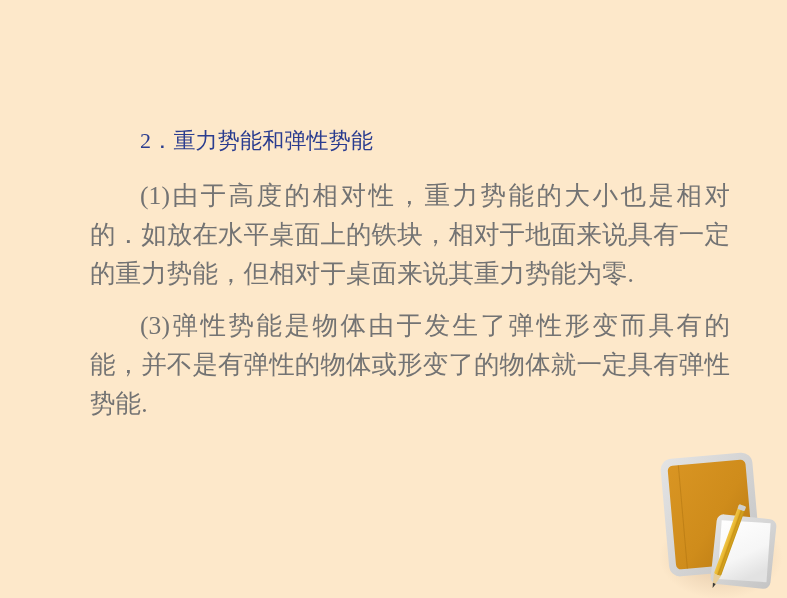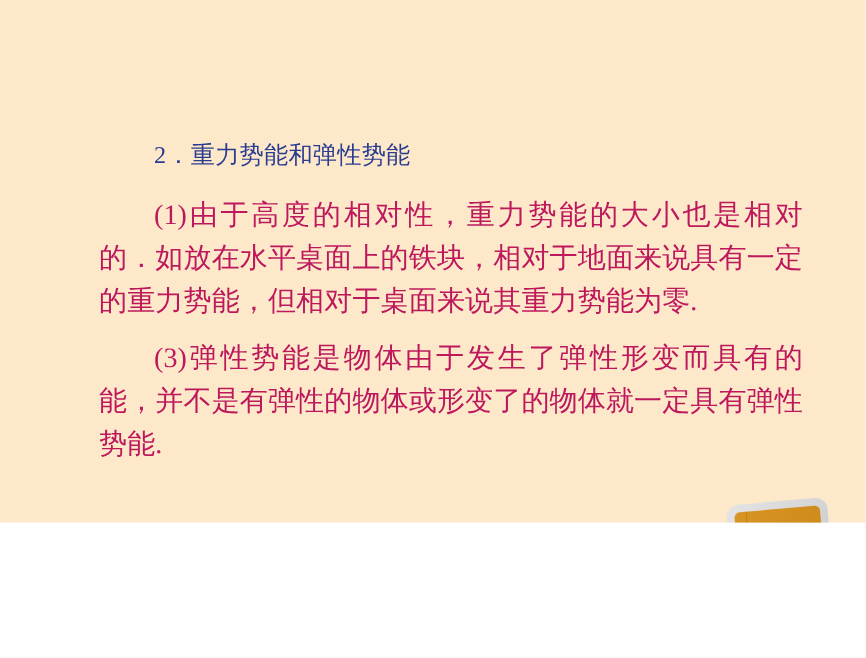--- a/index.html
+++ b/index.html
@@ -10,21 +10,21 @@
   body {
     width: 787px;
     height: 598px;
     overflow: hidden;
     font-family: "Liberation Serif", "DejaVu Serif", serif;
   }
 
   #slide {
     position: relative;
     width: 787px;
-    height: 475px;
+    height: 598px;
     background: #fde8ca;
     overflow: hidden;
   }
 
   
   #content {
     position: absolute;
     left: 0;
     top: 0;
     width: 787px;
@@ -39,21 +39,21 @@
     line-height: 30px;
     color: #2a3c8f;
     white-space: nowrap;
     letter-spacing: 0.2px;
   }
 
   .para {
     position: absolute;
     left: 90px;
     width: 640px;
-    color: #be185d;
+    color: #737373;
     font-size: 25.5px;
     line-height: 39px;
     text-indent: 50px;
     text-align: justify;
     text-justify: inter-ideograph;
     letter-spacing: 0.1px;
   }
 
   #para-1 { top: 176px; }
   #para-2 { top: 306px; }

